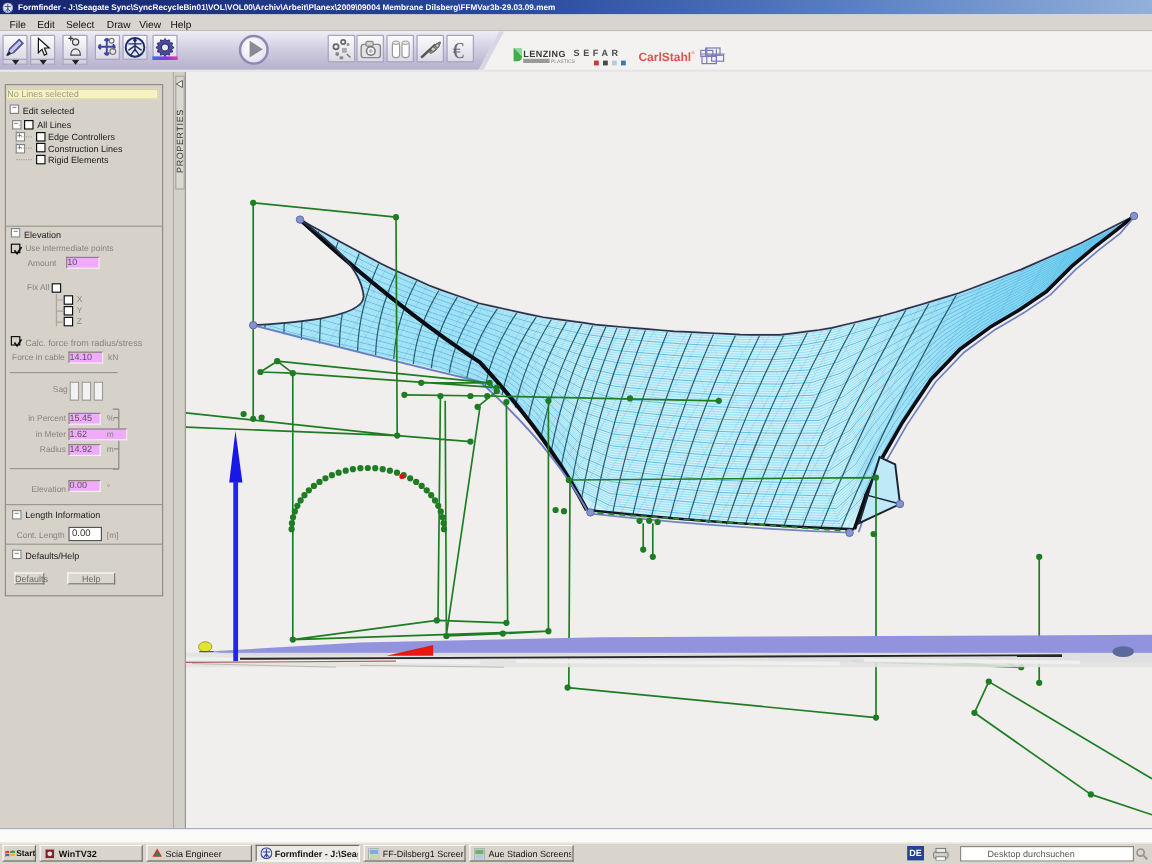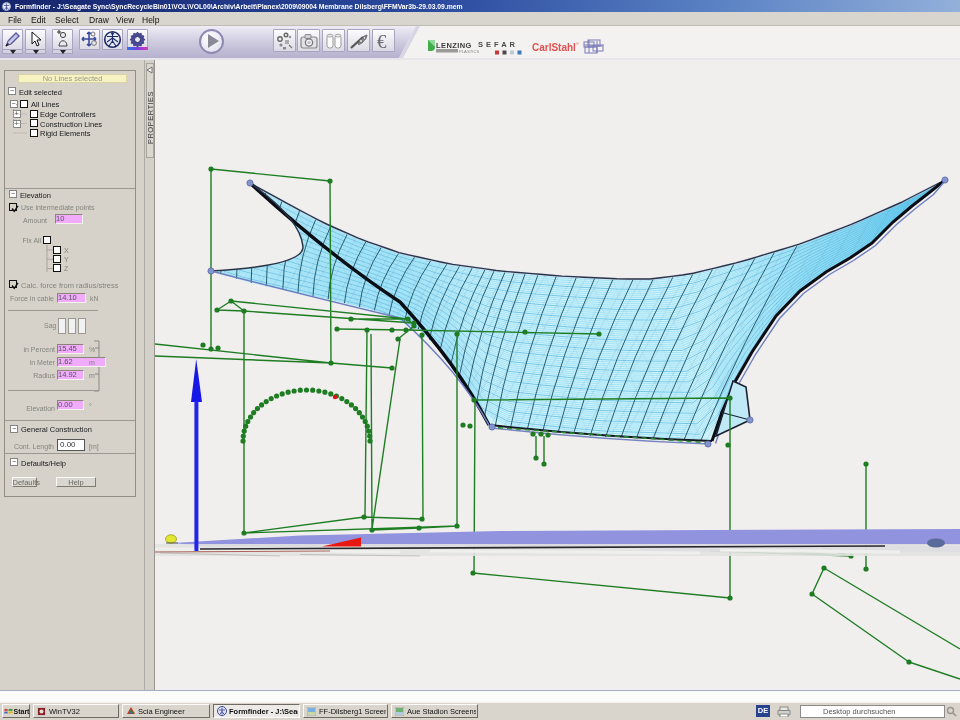--- a/index.html
+++ b/index.html
@@ -298,21 +298,21 @@
       <path d="M160,553 L280,556 M300,554.5 L420,556" stroke="#9a9a96" stroke-width="0.7" stroke-opacity="0.7"></path>
       <ellipse cx="936" cy="543" rx="9" ry="4.5" fill="#5a6a9a"></ellipse>
       <ellipse cx="171" cy="539" rx="5.5" ry="4.2" fill="#e3e62e" stroke="#9a9a22" stroke-width="0.8"></ellipse>
       <path d="M166,543 L178,543" stroke="#555" stroke-width="1"></path>
       <polygon points="322,546.5 361,537.5 361,546.5" fill="#e81810"></polygon>
       <polygon points="196.2,359 191,402 202,402" fill="#1717e8"></polygon>
       <rect x="194.4" y="401" width="4" height="150" fill="#2323ea"></rect>
     </svg>
     <div class="ab" style="left:0;top:60px;width:144px;height:630px;background:#d6d2ca"></div>
     <div class="ab" style="left:4px;top:70px;width:132px;height:427px;border:1px solid #928e84;background:#d6d2ca"></div>
-    <div class="ab" style="left:18px;top:74px;width:109px;height:9px;background:#f6f2c2;border:1px solid #d8d4a8;font-size:7.5px;color:#9a9a8a;text-align:center;line-height:8px">No Lines selected</div>
+    <div class="ab" style="left:5px;top:74px;width:127px;height:9px;background:#f6f2c2;border:1px solid #d8d4a8;font-size:7.5px;color:#9a9a8a;line-height:8px">No Lines selected</div>
     <div class="exp" style="left:8px;top:87px">−</div>
     <div class="blk" style="left:19px;top:87.5px">Edit selected</div>
     <div class="exp" style="left:9.5px;top:100px">−</div>
     <div class="cb" style="left:20px;top:99.5px"></div>
     <div class="blk" style="left:31px;top:100px">All Lines</div>
     <div class="exp" style="left:12.5px;top:110.0px">+</div>
     <div class="cb" style="left:29.5px;top:109.5px"></div>
     <div class="blk" style="left:40px;top:110.0px">Edge Controllers</div>
     <div class="exp" style="left:12.5px;top:119.6px">+</div>
     <div class="cb" style="left:29.5px;top:119.1px"></div>
@@ -367,21 +367,21 @@
     <div class="lbl" style="left:89px;top:358.5px">m</div>
     <div class="lbl" style="left:10px;top:372px;width:45px;text-align:right">Radius</div>
     <div class="inp" style="left:57px;top:370px;width:27px;height:10px">14.92</div>
     <div class="lbl" style="left:89px;top:372px">m</div>
     <div class="sep" style="left:8px;top:389.5px;width:90px"></div>
     <div class="lbl" style="left:10px;top:404.5px;width:45px;text-align:right">Elevation</div>
     <div class="inp" style="left:57px;top:400px;width:27px;height:10px">0.00</div>
     <div class="lbl" style="left:89px;top:402.5px">°</div>
     <div class="sep" style="left:5px;top:419.5px;width:130px"></div>
     <div class="exp" style="left:10px;top:424.5px">−</div>
-    <div class="blk" style="left:21px;top:425px">General Construction</div>
+    <div class="blk" style="left:21px;top:425px">Length Information</div>
     <div class="lbl" style="left:8px;top:443px;width:46px;text-align:right">Cont. Length</div>
     <div class="ab" style="left:57px;top:438.5px;width:28px;height:12px;background:#fff;border:1.4px solid #555;font-size:8px;color:#333;padding-left:2px">0.00</div>
     <div class="lbl" style="left:89px;top:443px">[m]</div>
     <div class="sep" style="left:5px;top:452.5px;width:130px"></div>
     <div class="exp" style="left:10px;top:458px">−</div>
     <div class="blk" style="left:21px;top:458.5px">Defaults/Help</div>
     <div class="ab" style="left:11.5px;top:476.5px;width:25px;height:10px;background:#d9d6cf;border:1px solid;border-color:#fbfaf7 #7e7a70 #7e7a70 #fbfaf7;font-size:7.5px;color:#6a6a62;text-align:center;line-height:9px">Defaults</div>
     <div class="ab" style="left:56px;top:476.5px;width:40px;height:10px;background:#d9d6cf;border:1px solid;border-color:#fbfaf7 #7e7a70 #7e7a70 #fbfaf7;font-size:7.5px;color:#6a6a62;text-align:center;line-height:9px">Help</div>
     <div class="ab" style="left:144px;top:60px;width:11px;height:630px;background:#d3d0c9;border-left:1px solid #aeaba2;border-right:1px solid #98958c"></div>
     <div class="ab" style="left:145.5px;top:63px;width:8px;height:95px;background:#dad7d0;border:1px solid #a8a59c"></div>
@@ -398,21 +398,21 @@
       <path d="M0.5,6 Q2,4.9 4.5,5.7 L4.5,8 Q2,7.3 0.5,8.4 Z" fill="#3a66cc"></path>
       <path d="M5.5,5.8 Q8,4.7 10.5,5.6 L10.5,7.8 Q8,7.1 5.5,8.1 Z" fill="#e8b820"></path>
     </svg>
     <div class="ab" style="left:13.5px;top:707.5px;font-size:7px;font-weight:bold;color:#111">Start</div>
     <div class="ab" style="left:33px;top:704px;width:86px;height:14px;background:#d9d5cd;border:1px solid;border-color:#fdfcfa #6f6b62 #6f6b62 #fdfcfa"></div>
     <svg class="ab" style="left:37px;top:706.5px" width="9" height="9">
       <rect width="9" height="9" fill="#c8c8cc"></rect>
       <rect x="1" y="1" width="7" height="7" fill="#8a2020"></rect>
       <circle cx="4.5" cy="4.5" r="2" fill="#e0e0e0"></circle>
     </svg>
-    <div class="ab" style="left:49px;top:707px;font-size:7.5px;font-weight:normal;color:#111;width:68px;overflow:hidden;white-space:nowrap">WinTV32</div>
+    <div class="ab" style="left:49px;top:707px;font-size:7.5px;font-weight:bold;color:#111;width:68px;overflow:hidden;white-space:nowrap">WinTV32</div>
     <div class="ab" style="left:122px;top:704px;width:88px;height:14px;background:#d9d5cd;border:1px solid;border-color:#fdfcfa #6f6b62 #6f6b62 #fdfcfa"></div>
     <svg class="ab" style="left:126px;top:706px" width="10" height="10">
       <path d="M5,1 L9,8 H1 Z" fill="#d03020"></path>
       <path d="M5,3 L7.6,7.5 H2.4 Z" fill="#2a8a3a"></path>
       <path d="M5,5 L6.4,7.2 H3.6 Z" fill="#3a6ad0"></path>
     </svg>
     <div class="ab" style="left:138px;top:707px;font-size:7.5px;font-weight:normal;color:#111;width:70px;overflow:hidden;white-space:nowrap">Scia Engineer</div>
     <div class="ab" style="left:213px;top:704px;width:87px;height:14px;background:#eceae6;border:1px solid;border-color:#6f6b62 #fdfcfa #fdfcfa #6f6b62"></div>
     <svg class="ab" style="left:217px;top:706px" width="10" height="10">
       <circle cx="5" cy="5" r="4.5" fill="#e8e8f4" stroke="#3a4a9a"></circle>

